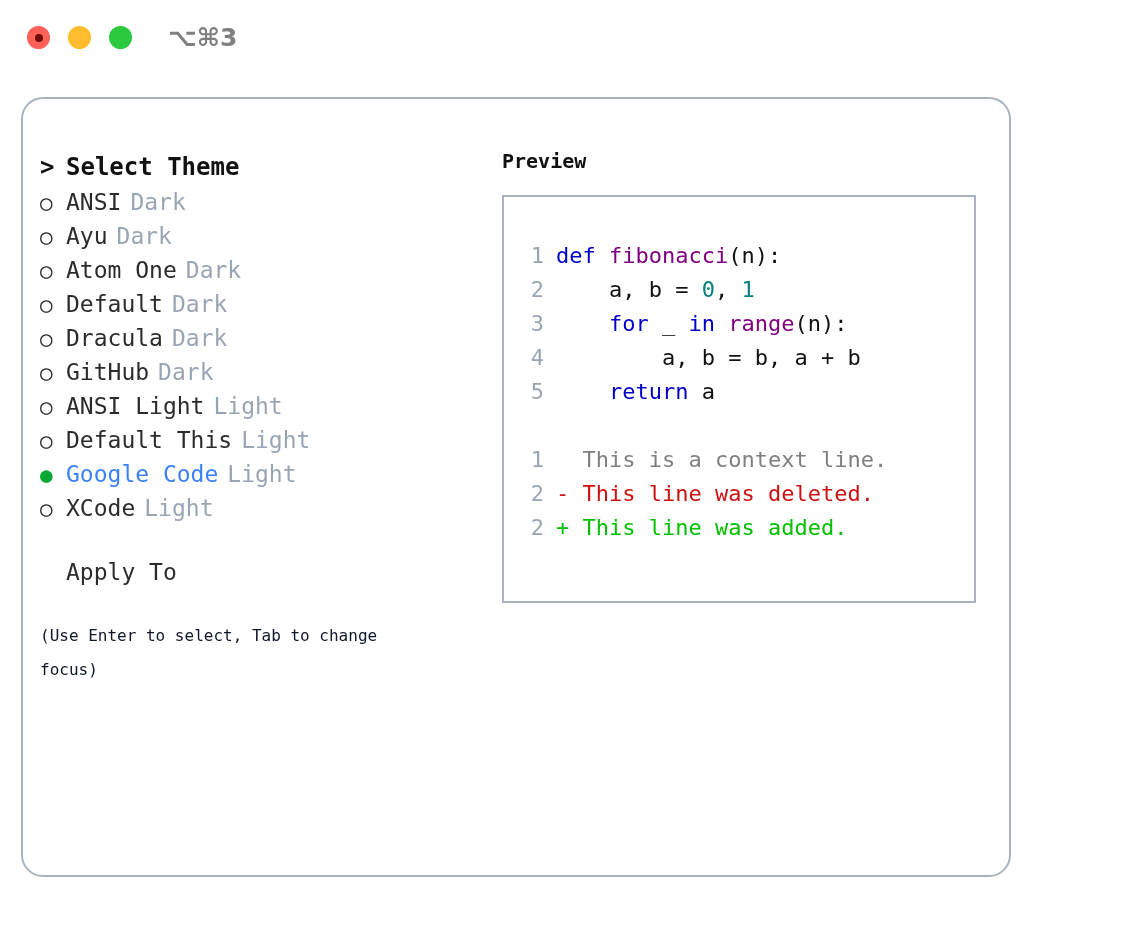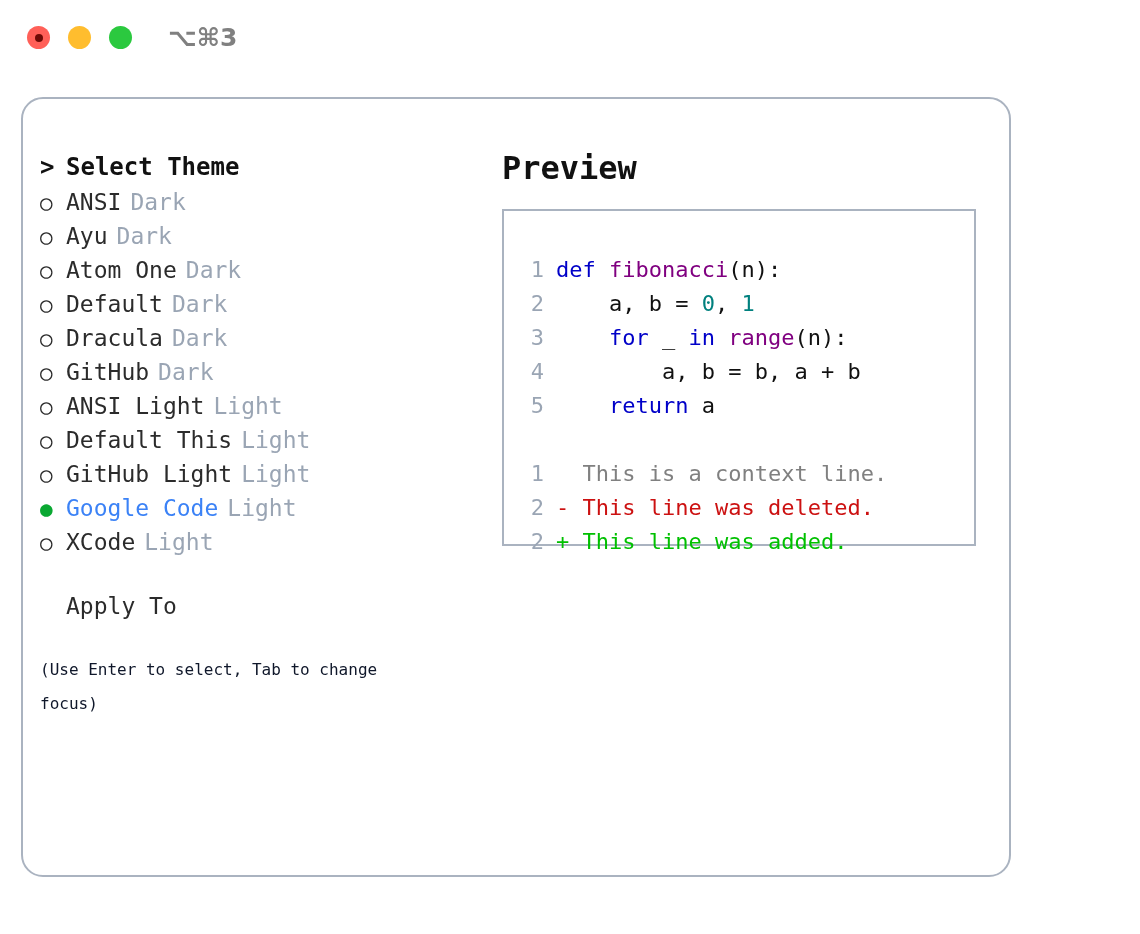--- a/index.html
+++ b/index.html
@@ -155,29 +155,29 @@
   }
 
   
   .right-col {
     position: absolute;
     left: 479px;
     top: 50px;
     width: 490px;
   }
   .preview-title {
-    font-size: 32px;
+    font-size: 20px;
     font-weight: 700;
     color: #111111;
     margin-bottom: 22px;
     white-space: nowrap;
   }
   .preview-box {
     width: 474px;
-    height: 337px;
+    height: 408px;
     border: 2px solid #aab3c0;
     box-sizing: border-box;
     background: #ffffff;
     position: relative;
   }
   .code-area {
     position: absolute;
     left: 14px;
     top: 42px;
     right: 6px;
@@ -232,21 +232,20 @@
 
         <div id="theme-list">
             <div class="row"><span class="marker">○</span><span class="theme-name">ANSI</span><span class="theme-tag">Dark</span></div>
             <div class="row"><span class="marker">○</span><span class="theme-name">Ayu</span><span class="theme-tag">Dark</span></div>
             <div class="row"><span class="marker">○</span><span class="theme-name">Atom One</span><span class="theme-tag">Dark</span></div>
             <div class="row"><span class="marker">○</span><span class="theme-name">Default</span><span class="theme-tag">Dark</span></div>
             <div class="row"><span class="marker">○</span><span class="theme-name">Dracula</span><span class="theme-tag">Dark</span></div>
             <div class="row"><span class="marker">○</span><span class="theme-name">GitHub</span><span class="theme-tag">Dark</span></div>
             <div class="row"><span class="marker">○</span><span class="theme-name">ANSI Light</span><span class="theme-tag">Light</span></div>
             <div class="row"><span class="marker">○</span><span class="theme-name">Default This</span><span class="theme-tag">Light</span></div>
-            <div class="row"><span class="marker">○</span><span class="theme-name">GitHub Light</span><span class="theme-tag">Light</span></div>
             <div class="row"><span class="marker dot-sel">●</span><span class="theme-name selected">Google Code</span><span class="theme-tag">Light</span></div>
             <div class="row"><span class="marker">○</span><span class="theme-name">XCode</span><span class="theme-tag">Light</span></div>
           </div>
 
         <div class="section-gap"></div>
 
         <div class="apply-title">Apply To</div>
 
 
         <div class="hint">(Use Enter to select, Tab to change focus)</div>

